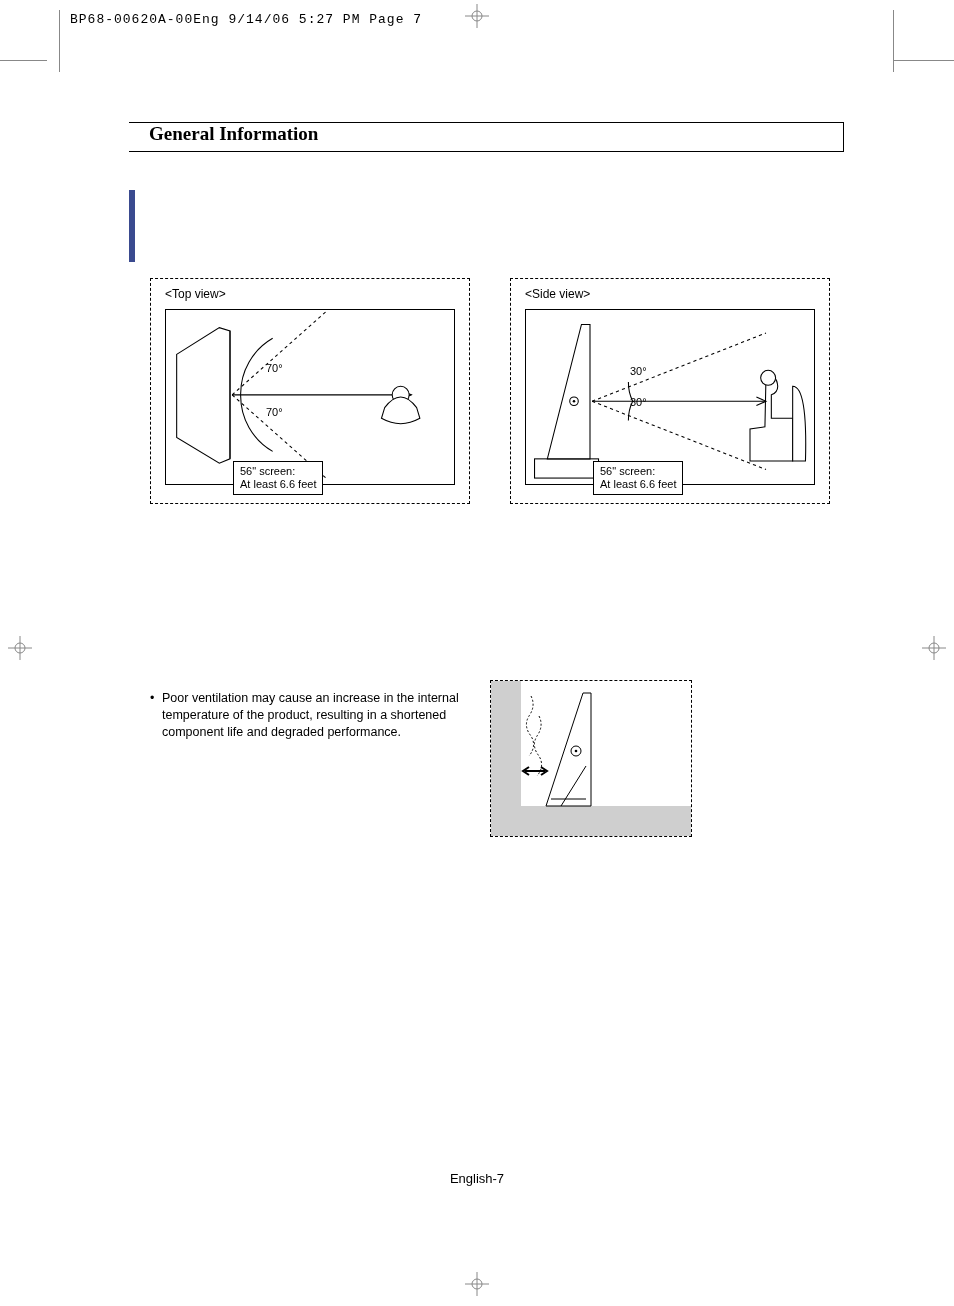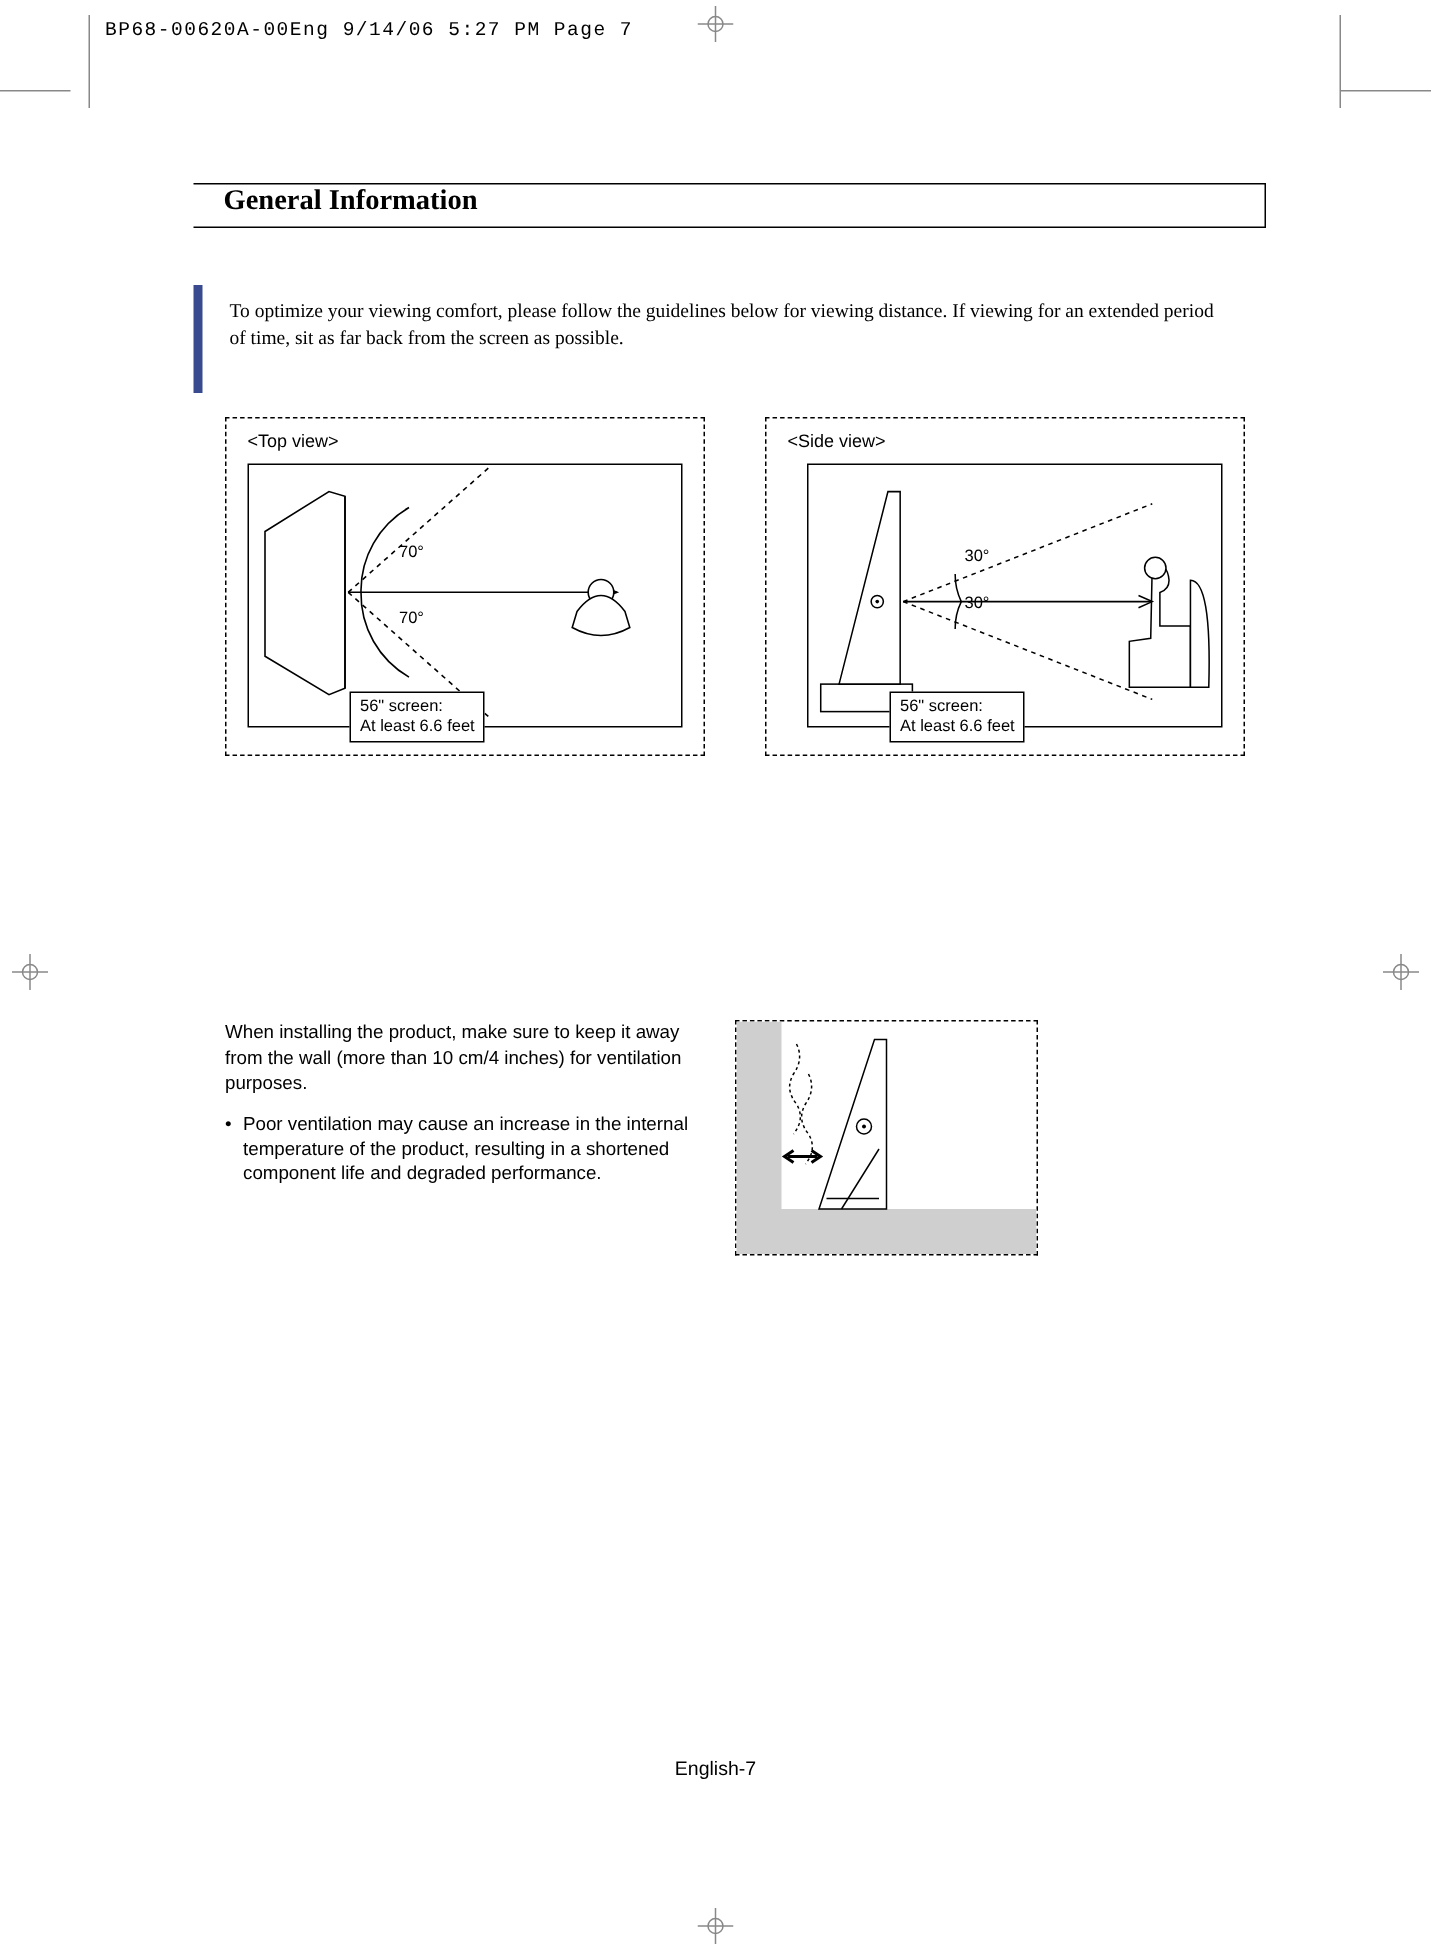--- a/index.html
+++ b/index.html
@@ -220,21 +220,20 @@
 </div>
 
 <div class="header-line">BP68-00620A-00Eng  9/14/06  5:27 PM  Page 7</div>
 
 <div class="page-title-box">
   <span>General Information</span>
 </div>
 
 <div class="section-block">
   <div class="section-bar"></div>
-  <div class="section-body">To optimize your viewing comfort, please follow the guidelines below for viewing distance. If viewing for an extended period of time, sit as far back from the screen as possible.</div>
 </div>
 
 <div class="diagram-row">
 
   <div class="diagram-box">
     <div class="diagram-inner">
       <div style="position:absolute;top:0;left:6px;">&lt;Top view&gt;</div>
 
       <div style="position:absolute;top:22px;left:6px;right:6px;bottom:6px;border:1px solid #000;">
         <svg width="100%" height="100%" viewBox="0 0 270 160">
@@ -263,21 +262,21 @@
       <div style="position:absolute;bottom:-4px;left:74px;" class="diagram-label-box">
         <span>56" screen:</span><br>
         <span>At least 6.6 feet</span>
       </div>
     </div>
   </div>
 
   <div class="diagram-box">
     <div class="diagram-inner">
       <div style="position:absolute;top:0;left:6px;">&lt;Side view&gt;</div>
-      <div style="position:absolute;top:22px;left:6px;right:6px;bottom:6px;border:1px solid #000;margin-left:13px;">
+      <div style="position:absolute;top:22px;left:6px;right:6px;bottom:6px;border:1px solid #000;">
         <svg width="100%" height="100%" viewBox="0 0 270 160">
 
           <rect x="8" y="138" width="60" height="18" fill="#fff" stroke="#000"></rect>
           <path d="M52 12 L60 12 L60 138 L20 138 Z" fill="#fff" stroke="#000"></path>
           <circle cx="45" cy="84" r="4" fill="#fff" stroke="#000"></circle>
           <circle cx="45" cy="84" r="1.2" fill="#000"></circle>
 
           <line x1="62" y1="84" x2="225" y2="84" stroke="#000"></line>
 
           <line x1="62" y1="84" x2="225" y2="20" stroke="#000" stroke-dasharray="3,3"></line>
@@ -299,21 +298,20 @@
       <div style="position:absolute;bottom:-4px;left:74px;" class="diagram-label-box">
         <span>56" screen:</span><br>
         <span>At least 6.6 feet</span>
       </div>
     </div>
   </div>
 </div>
 
 <div class="install-row">
   <div class="install-text">
-    <div>When installing the product, make sure to keep it away from the wall (more than 10 cm/4 inches) for ventilation purposes.</div>
     <div class="install-bullet">Poor ventilation may cause an increase in the internal temperature of the product, resulting in a shortened component life and degraded performance.</div>
   </div>
   <div class="install-diagram">
     <svg width="100%" height="100%" viewBox="0 0 200 155">
 
       <rect x="0" y="0" width="30" height="155" fill="#cfcfcf"></rect>
       <rect x="0" y="125" width="200" height="30" fill="#cfcfcf"></rect>
 
       <path d="M92 12 L100 12 L100 125 L55 125 Z" fill="#fff" stroke="#000"></path>
       <line x1="60" y1="118" x2="95" y2="118" stroke="#000"></line>

